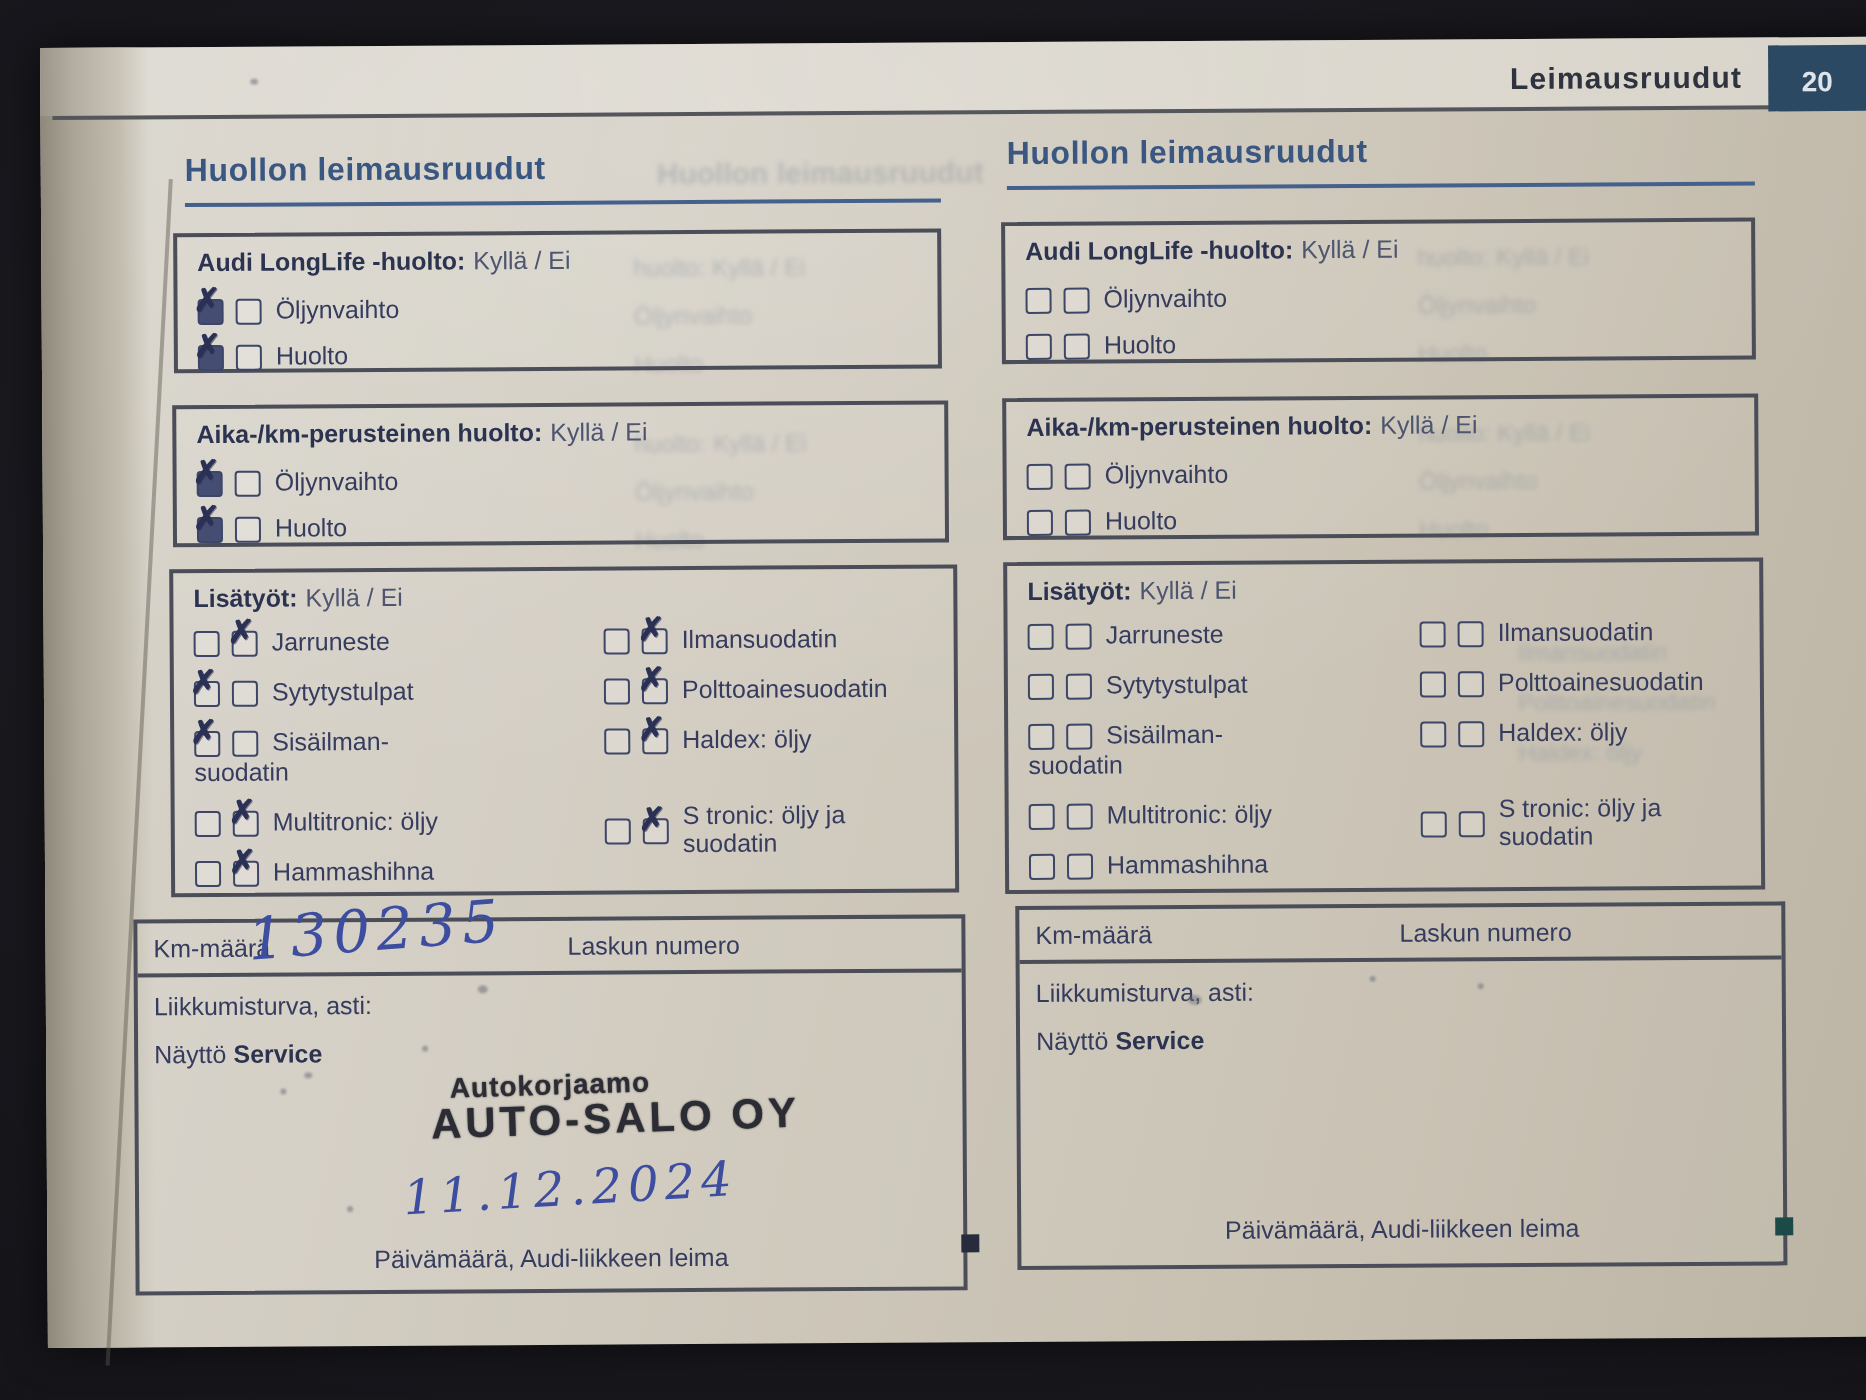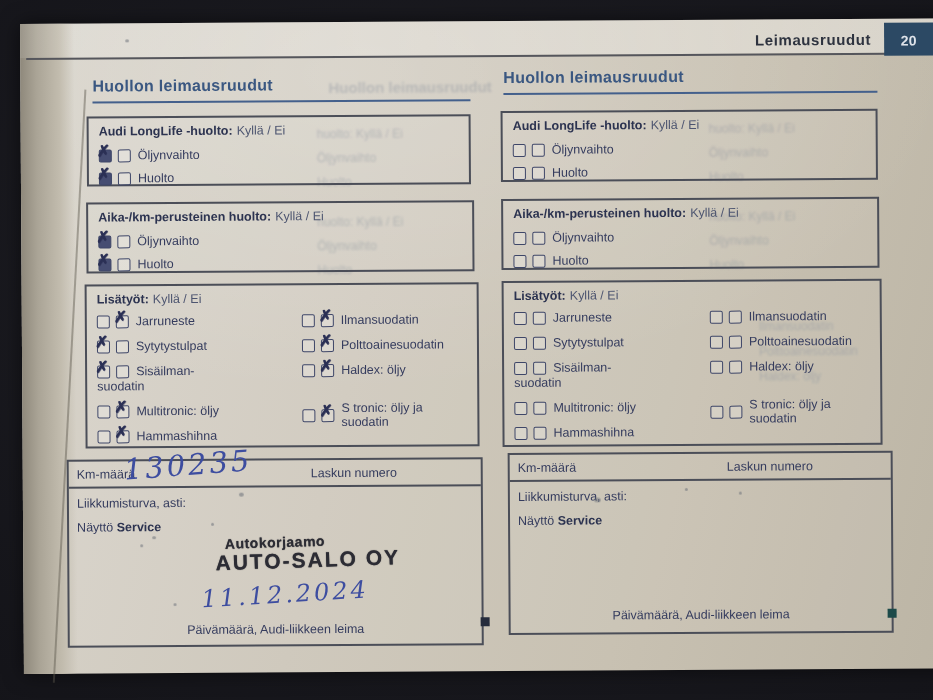--- a/index.html
+++ b/index.html
@@ -58,21 +58,21 @@
   .lbl{margin-left:1px;color:#353c5e;}
   .grid{display:grid;grid-template-columns:205px 1fr;}
   .b-r3 .grid{grid-template-columns:196px 1fr;}
   .gcol .crow:first-child{margin-top:7px;}
   .gcol .crow{margin-top:11px;}
   .wrapline{margin-top:1px;line-height:14px;color:#353c5e;}
   .mt-lg{margin-top:24px !important;}
 
   .srow1{position:relative;height:27px;border-bottom:2px solid #4b4e58;
     padding:6px 8px 0;box-sizing:border-box;color:#353c5e;}
-  .inv-label{position:absolute;top:6px;margin-left:27px;}
+  .inv-label{position:absolute;top:6px;}
   .b-l4 .inv-label{left:215px;}
   .b-r4 .inv-label{left:190px;}
   .mobility{margin:8px 8px 0;color:#353c5e;}
   .display-line{margin:10px 8px 0;color:#353c5e;}
   .display-line b{color:#2c3350;}
   .kmval{position:absolute;left:55px;top:-13px;font-family:"DejaVu Serif",serif;font-style:italic;
     font-size:29px;color:#3d4da0;letter-spacing:3px;transform:rotate(-4deg);font-weight:500;}
   .stamp{position:absolute;left:146px;top:74px;transform:rotate(-1.5deg);color:#2c2c34;
     text-shadow:0 0 1px rgba(30,30,36,.8);}
   .stamp .s1{font-size:14px;font-weight:bold;letter-spacing:.5px;margin-left:10px;line-height:14px;}

